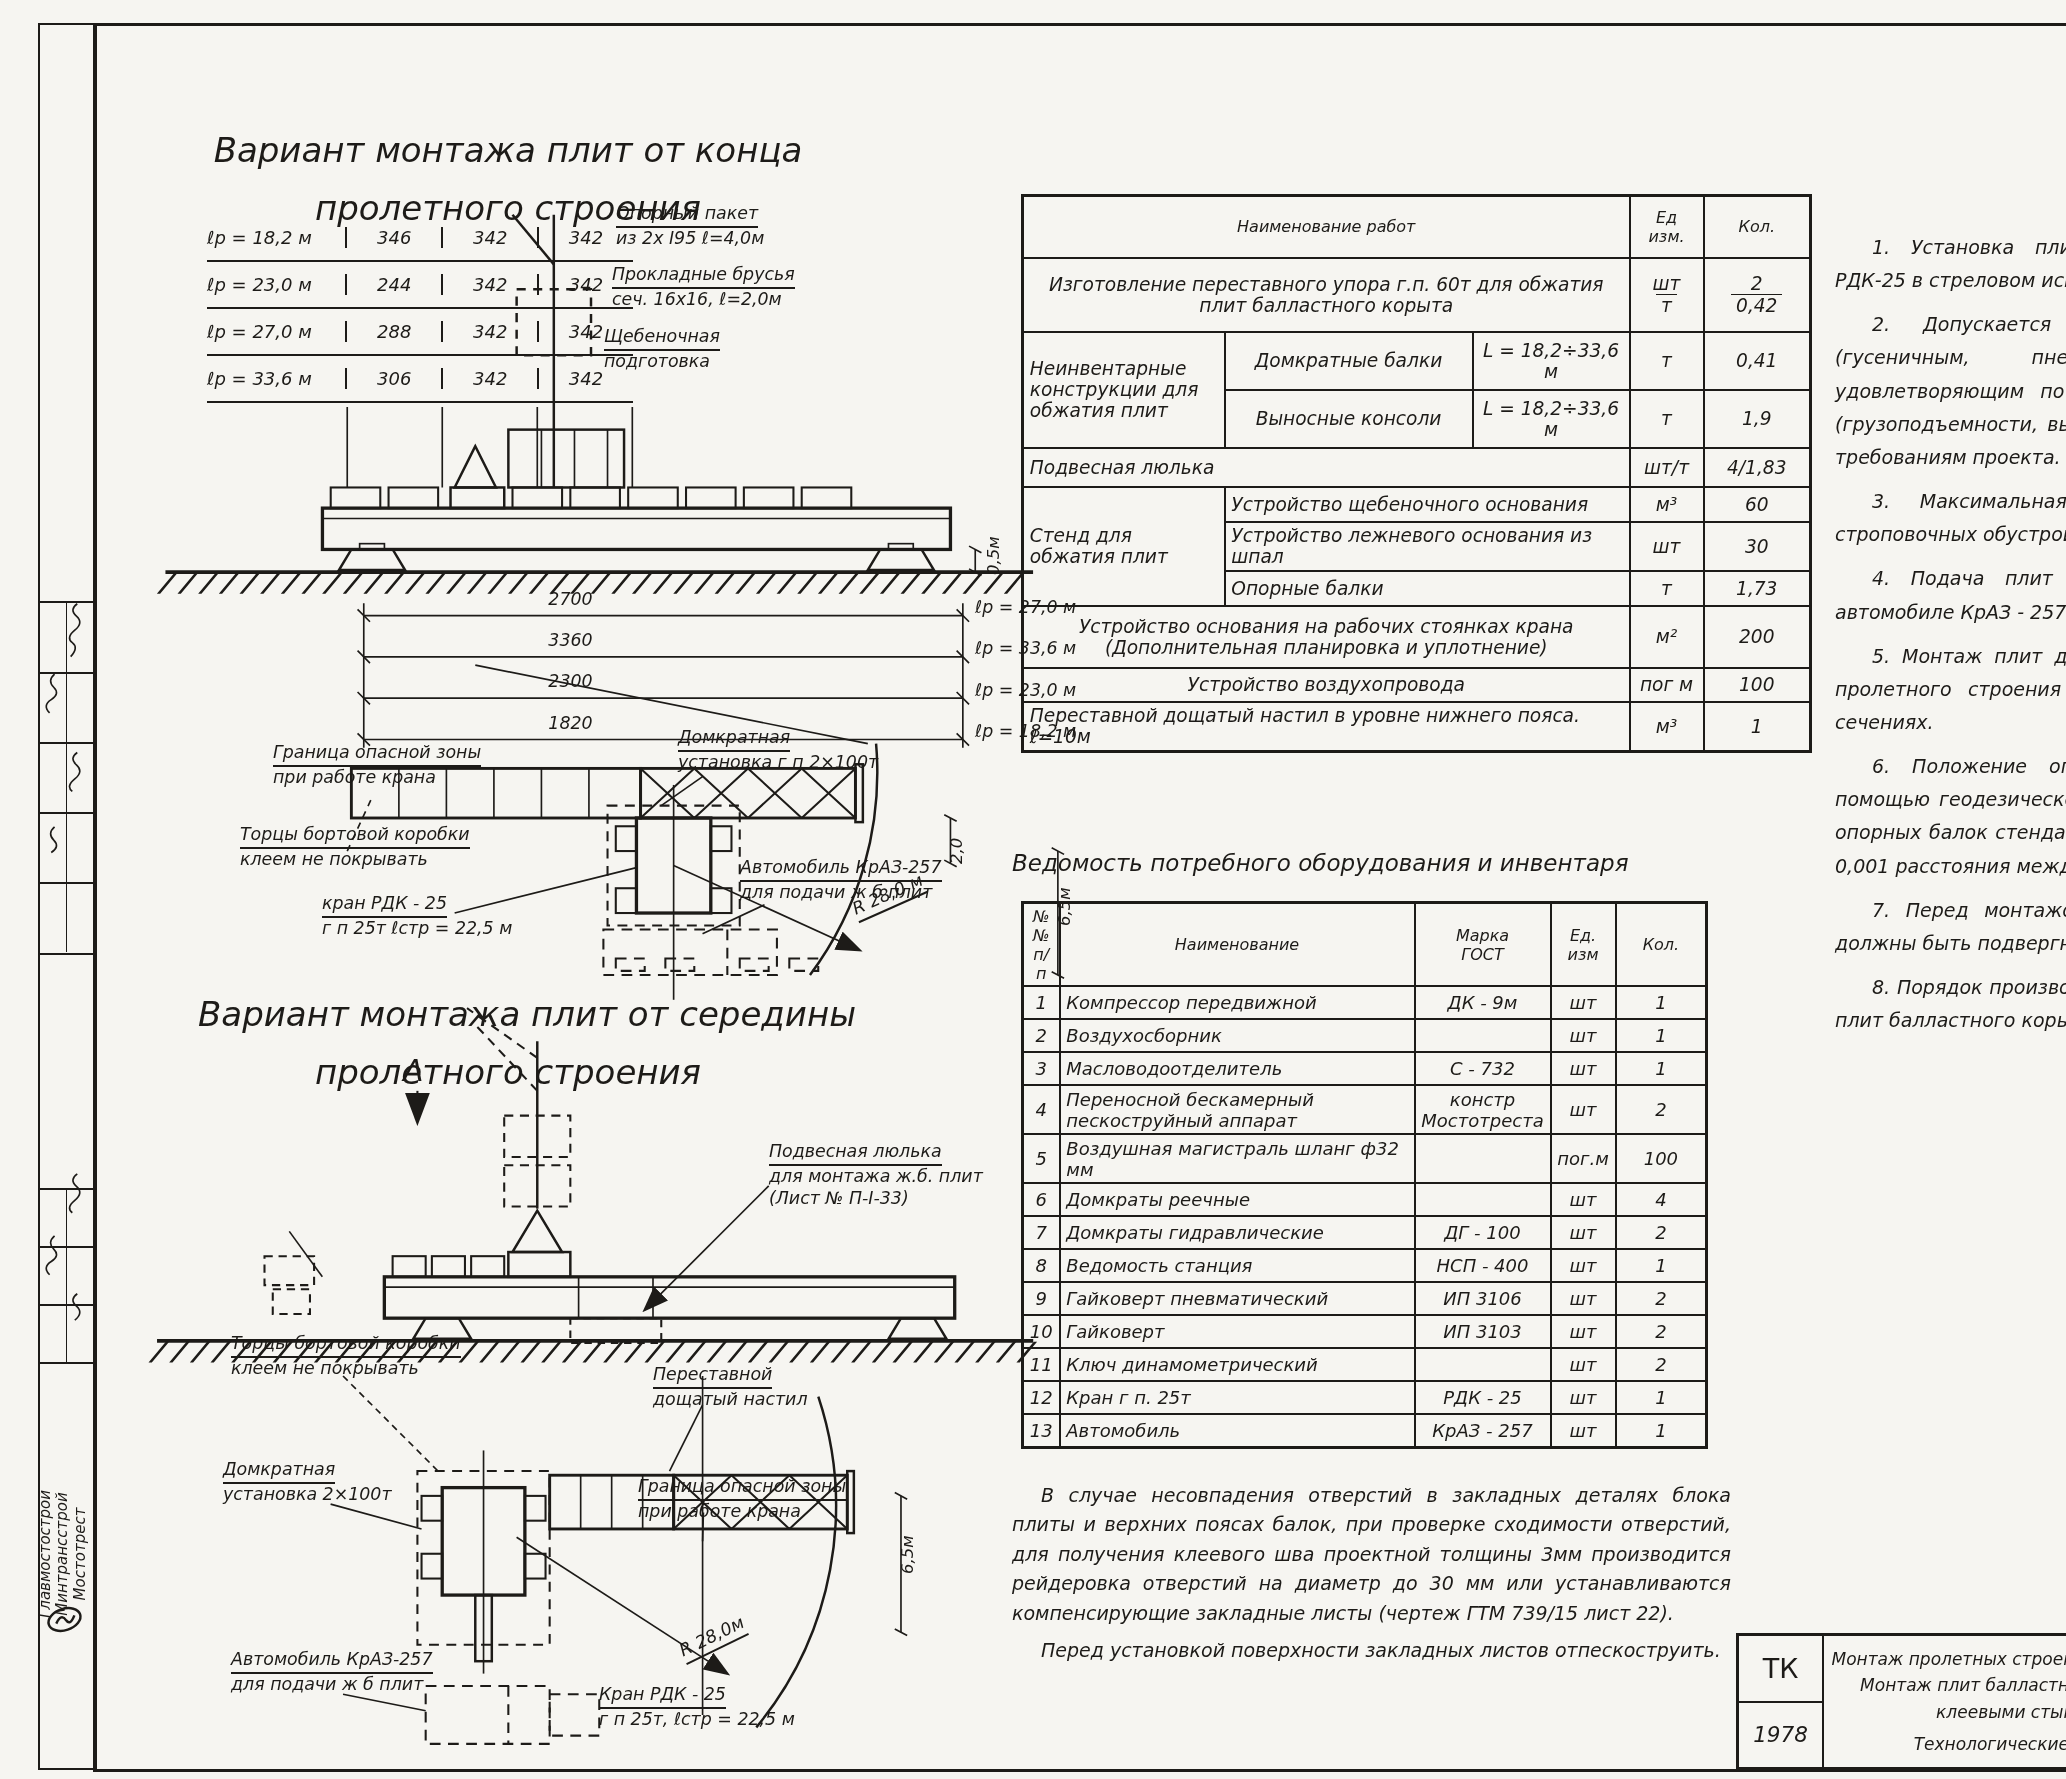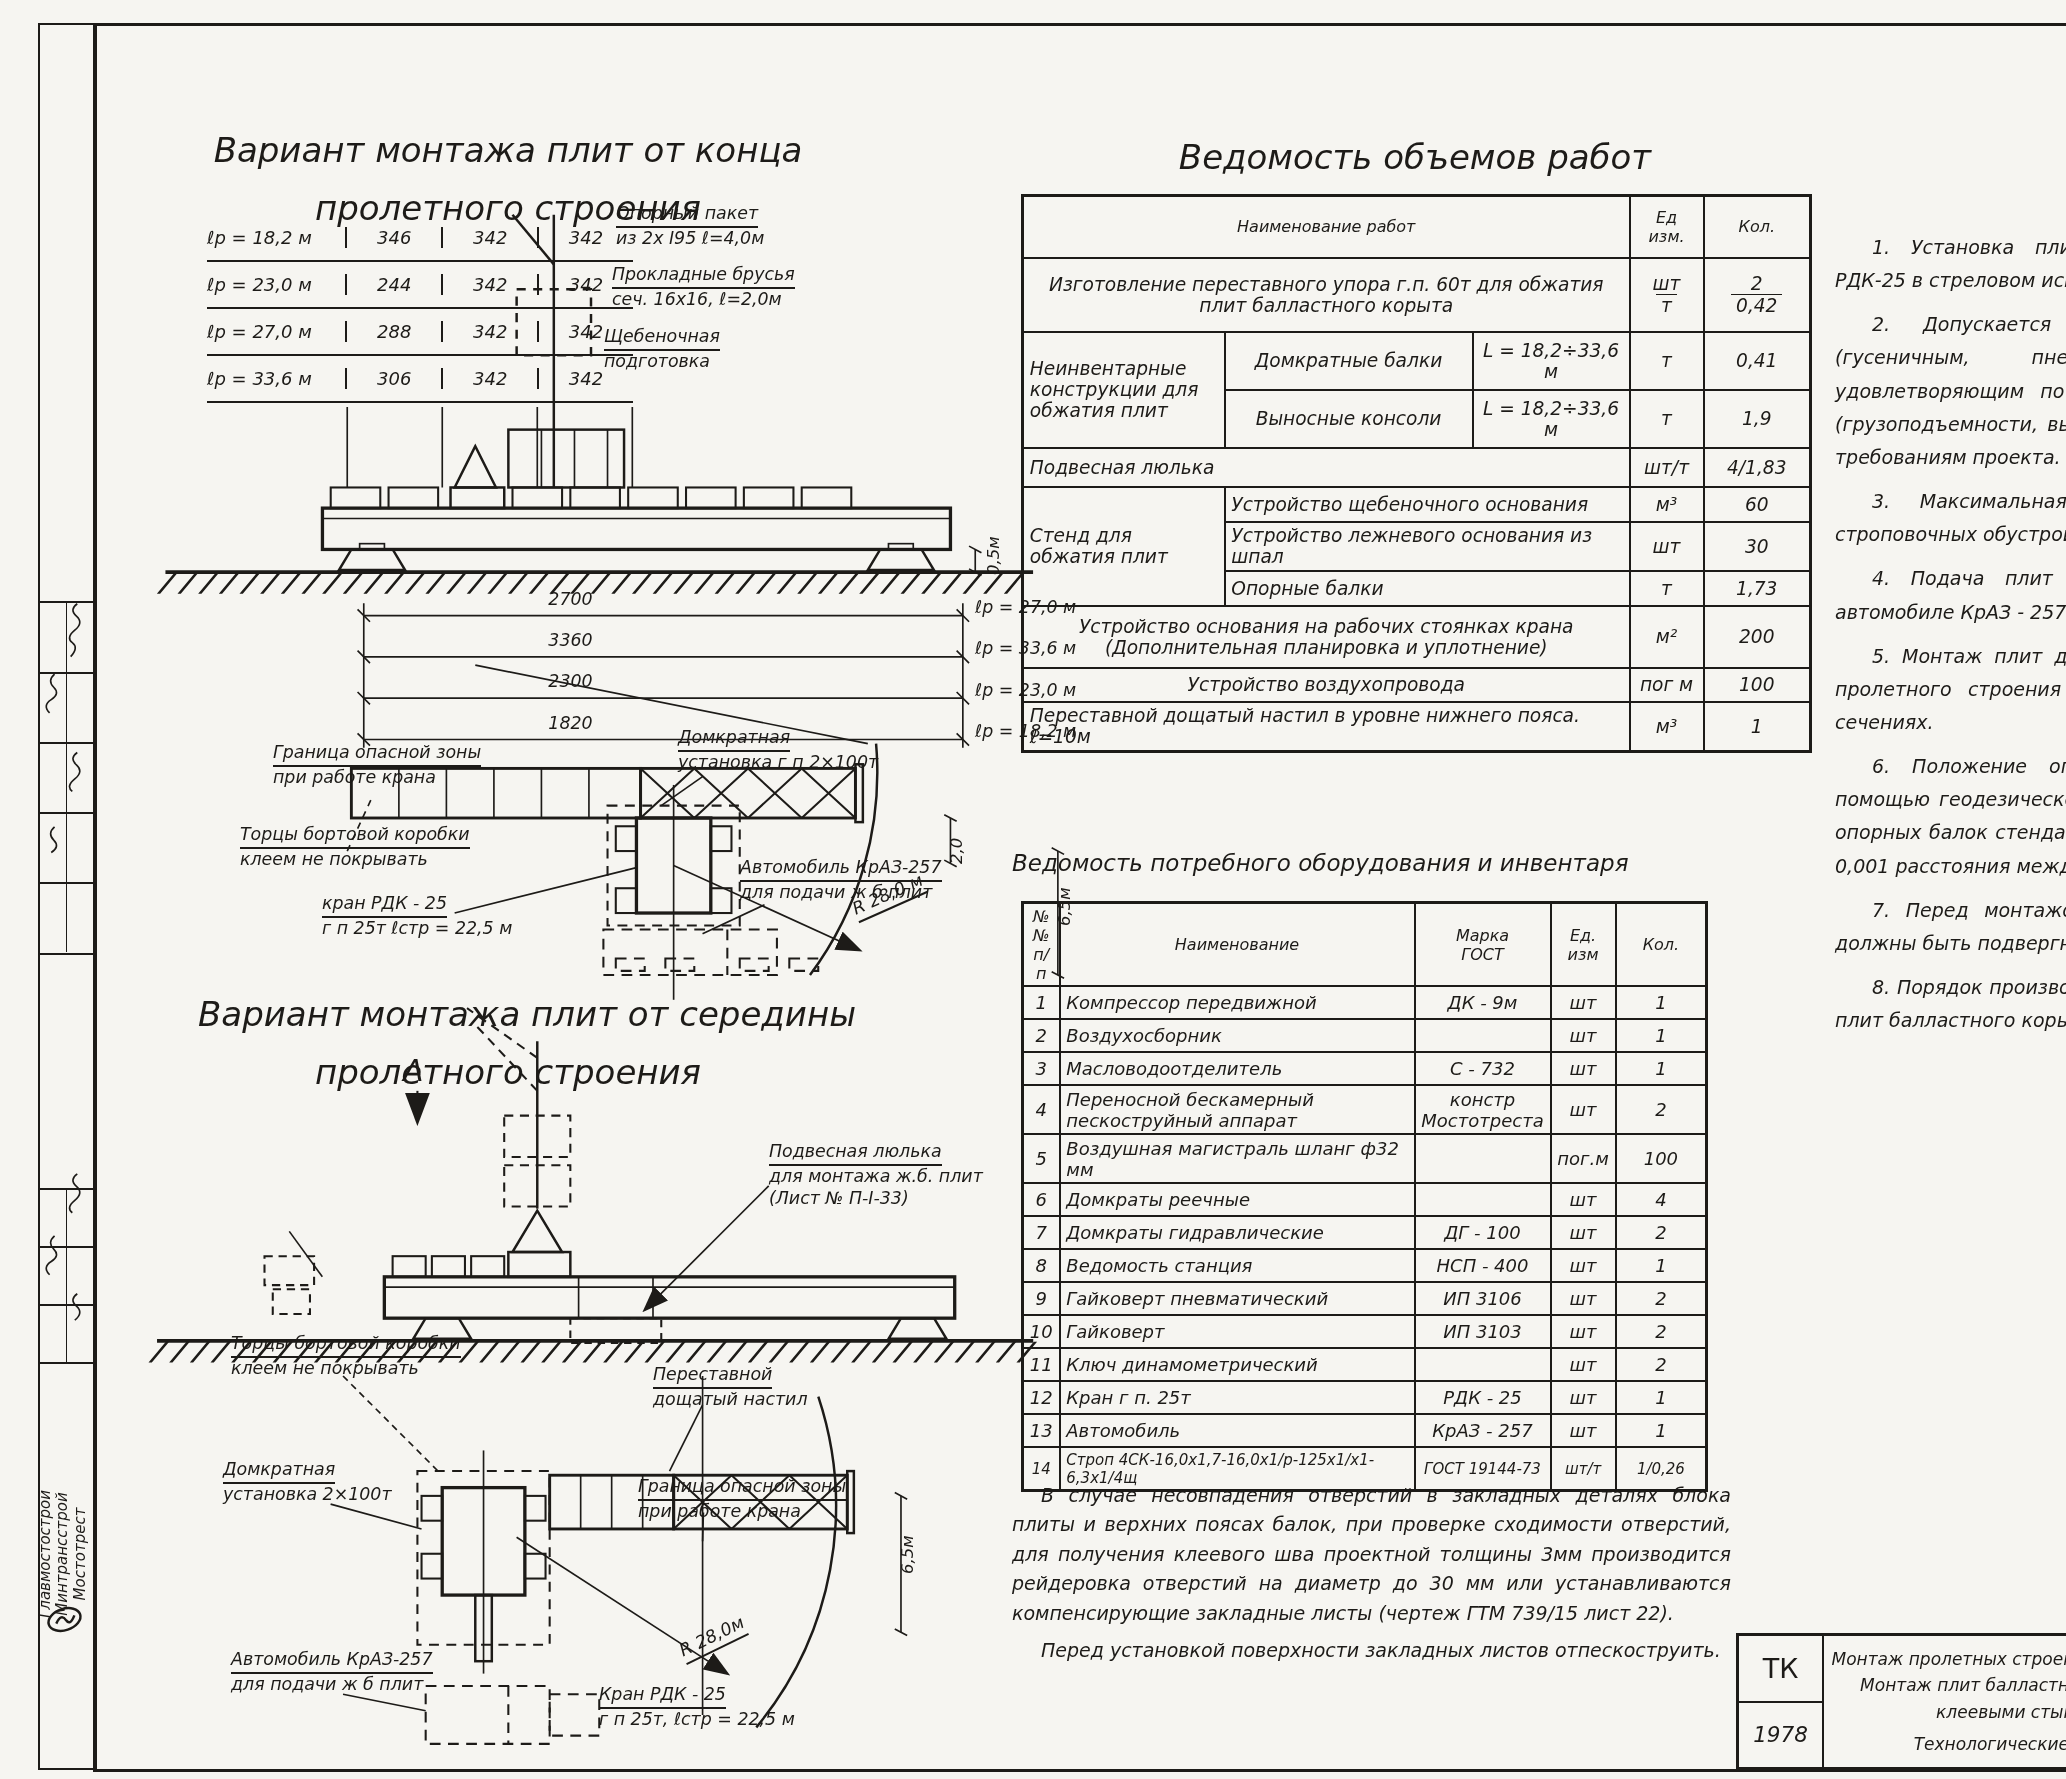--- a/index.html
+++ b/index.html
@@ -336,21 +336,20 @@
   </div>
   <div class="lab" style="left:231px;top:1333px;"><span class="ul">Торцы бортовой коробки</span><br><span>клеем не покрывать</span></div>
   <div class="lab" style="left:223px;top:1459px;"><span class="ul">Домкратная</span><br><span>установка 2×100т</span></div>
   <div class="lab" style="left:653px;top:1364px;"><span class="ul">Переставной</span><br><span>дощатый настил</span></div>
   <div class="lab" style="left:638px;top:1476px;"><span class="ul">Граница опасной зоны</span><br><span>при работе крана</span></div>
   <div class="lab" style="left:231px;top:1649px;"><span class="ul">Автомобиль КрАЗ-257</span><br><span>для подачи ж б плит</span></div>
   <div class="lab" style="left:599px;top:1684px;"><span class="ul">Кран РДК - 25</span><br><span>г п 25т,  ℓстр = 22,5 м</span></div>
   <div class="lab" style="left:678px;top:1626px;transform:rotate(-26deg);"><span class="ul">R 28,0м</span></div>
   <div class="lab rot90 smallcap" style="left:898px;top:1574px;"><span>6,5м</span></div>
 
-  <div class="lab big ctr" style="left:1074px;top:136px;width:682px;"><span>Ведомость объемов работ</span></div>
 
   <table class="t1" style="left:1021px;top:194px;">
     <colgroup>
         <col style="width:202px">
         <col style="width:248px">
         <col style="width:157px">
         <col style="width:74px">
         <col style="width:107px">
       </colgroup>
     <tbody>
@@ -532,27 +531,20 @@
           <td class="ct">шт</td>
           <td class="ct">1</td>
         </tr>
     <tr style="height:33px;">
           <td class="ct">13</td>
           <td>Автомобиль</td>
           <td class="ct">КрАЗ - 257</td>
           <td class="ct">шт</td>
           <td class="ct">1</td>
         </tr>
-    <tr style="height:39px;font-size:15px;">
-          <td class="ct">14</td>
-          <td>Строп 4СК-16,0х1,7-16,0х1/р-125х1/х1-6,3х1/4щ</td>
-          <td class="ct">ГОСТ 19144-73</td>
-          <td class="ct">шт/т</td>
-          <td class="ct">1/0,26</td>
-        </tr>
   </tbody>
     </table>
 
   <div class="abs hw" style="left:1012px;top:1481px;width:719px;font-size:19px;line-height:1.55;text-align:justify;">
     <p style="margin:0;text-indent:29px;">В случае несовпадения отверстий в закладных деталях блока плиты и верхних поясах балок, при проверке сходимости отверстий, для получения клеевого шва проектной толщины 3мм производится рейдеровка отверстий на диаметр до 30 мм или устанавливаются компенсирующие закладные листы (чертеж ГТМ 739/15 лист 22).</p>
     <p style="margin:7.4px 0 0 0;text-indent:29px;">Перед установкой поверхности закладных листов отпескоструить.</p>
   </div>
 
   <div class="lab ctr" style="left:1860px;top:153px;width:599px;font-size:24px;"></div>
   <div class="abs hw notes" style="left:1835px;top:231px;width:645px;font-size:19px;line-height:1.75;text-align:justify;">

